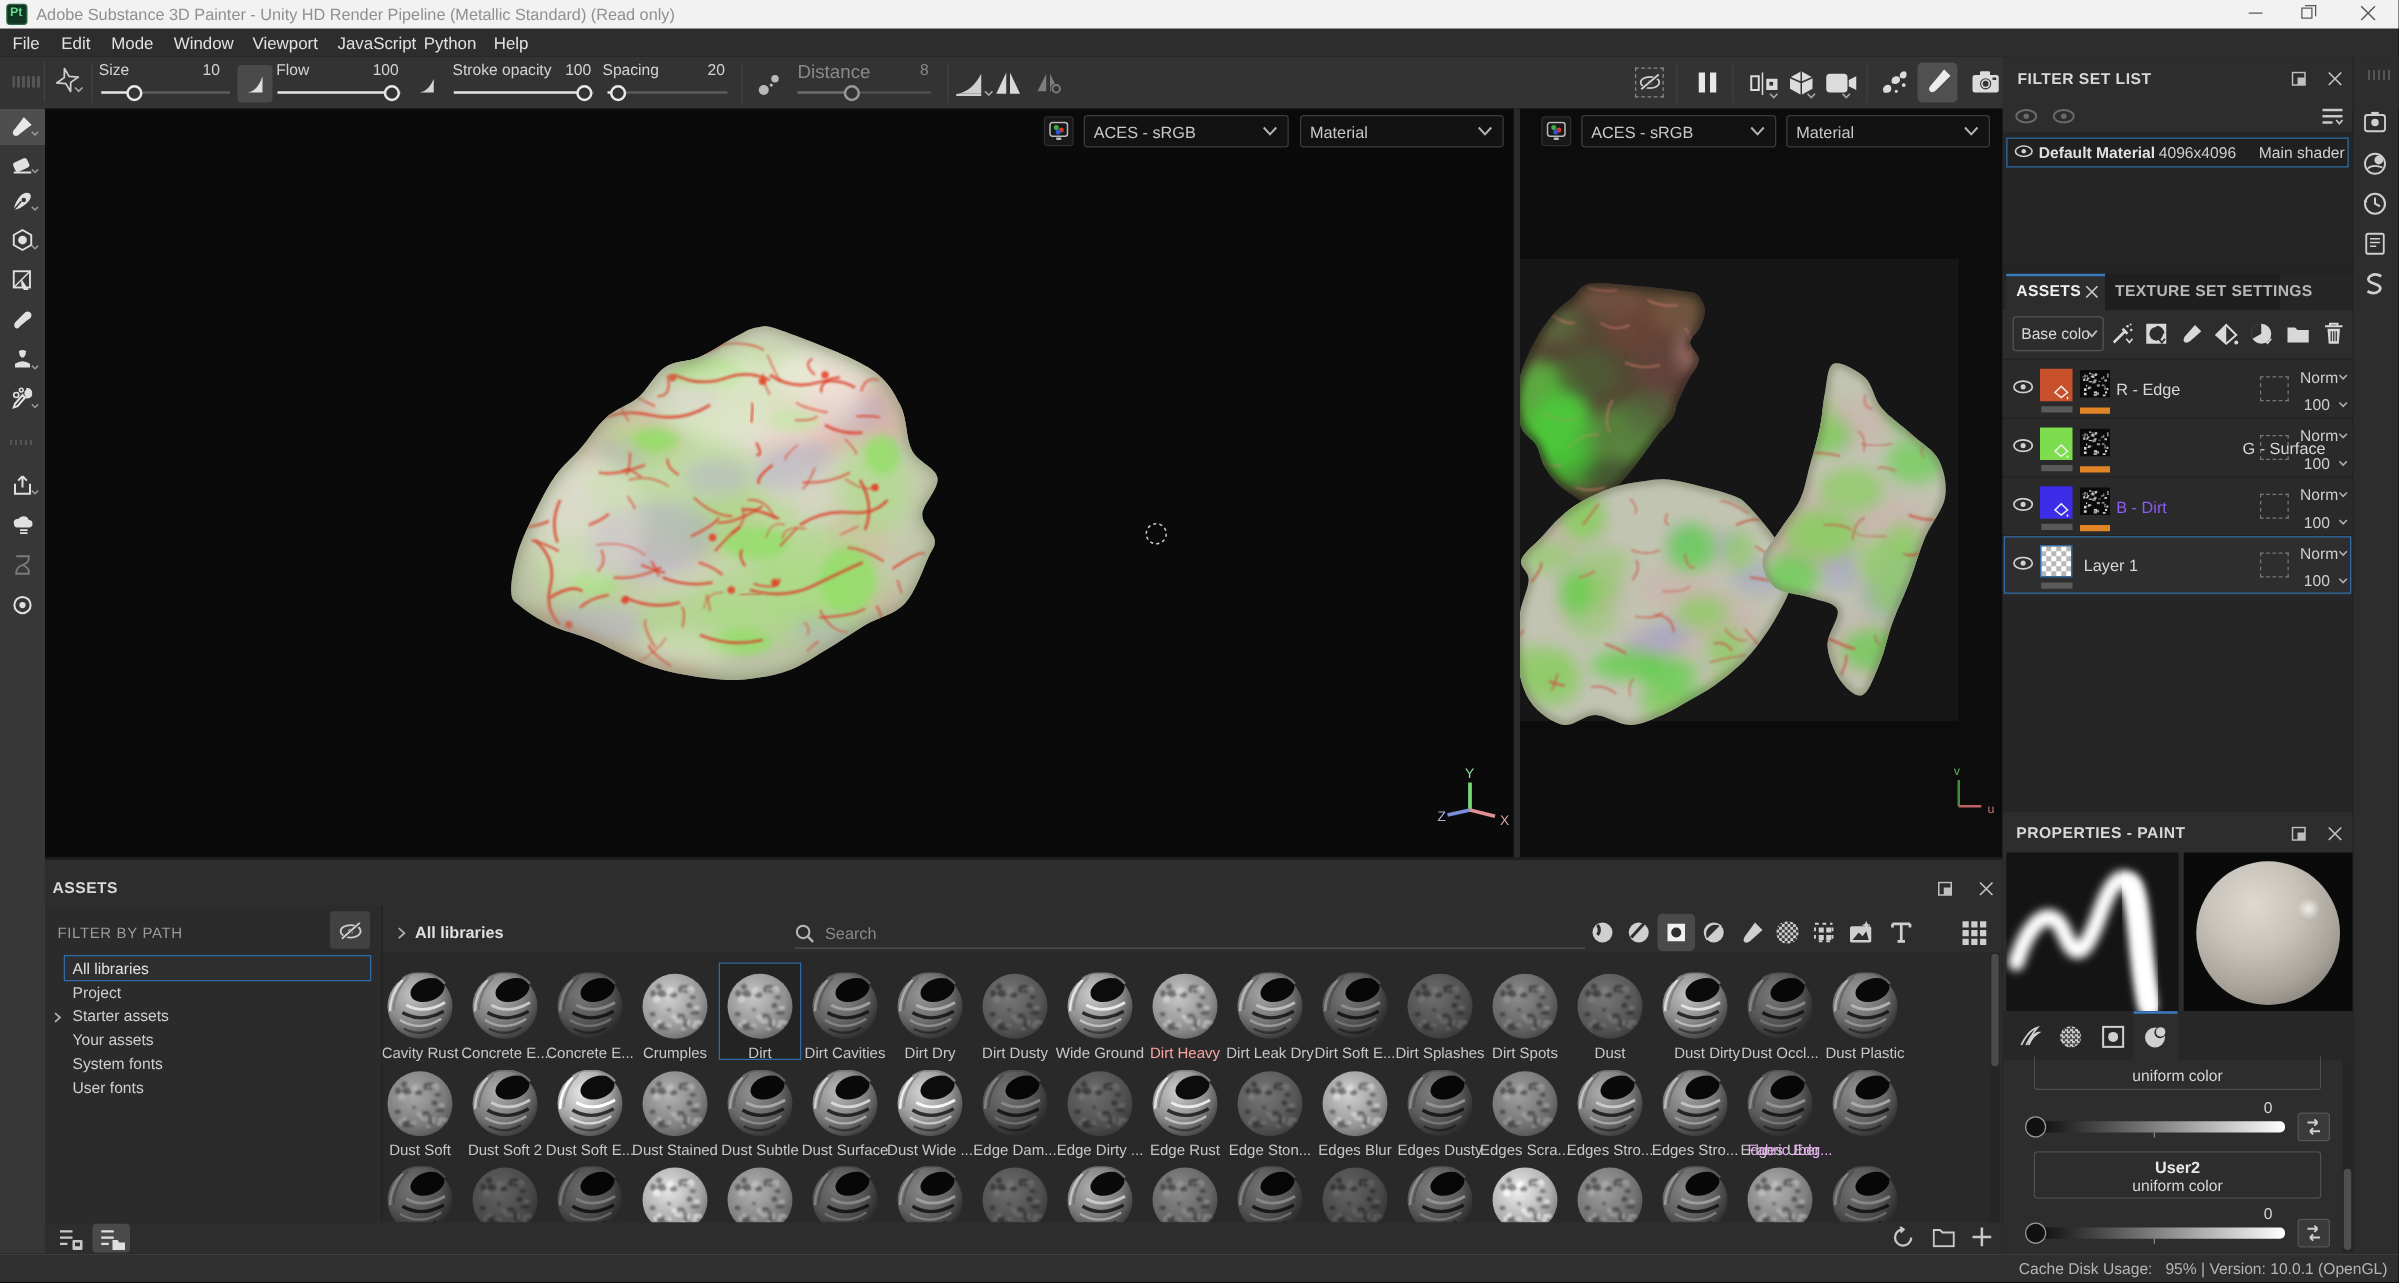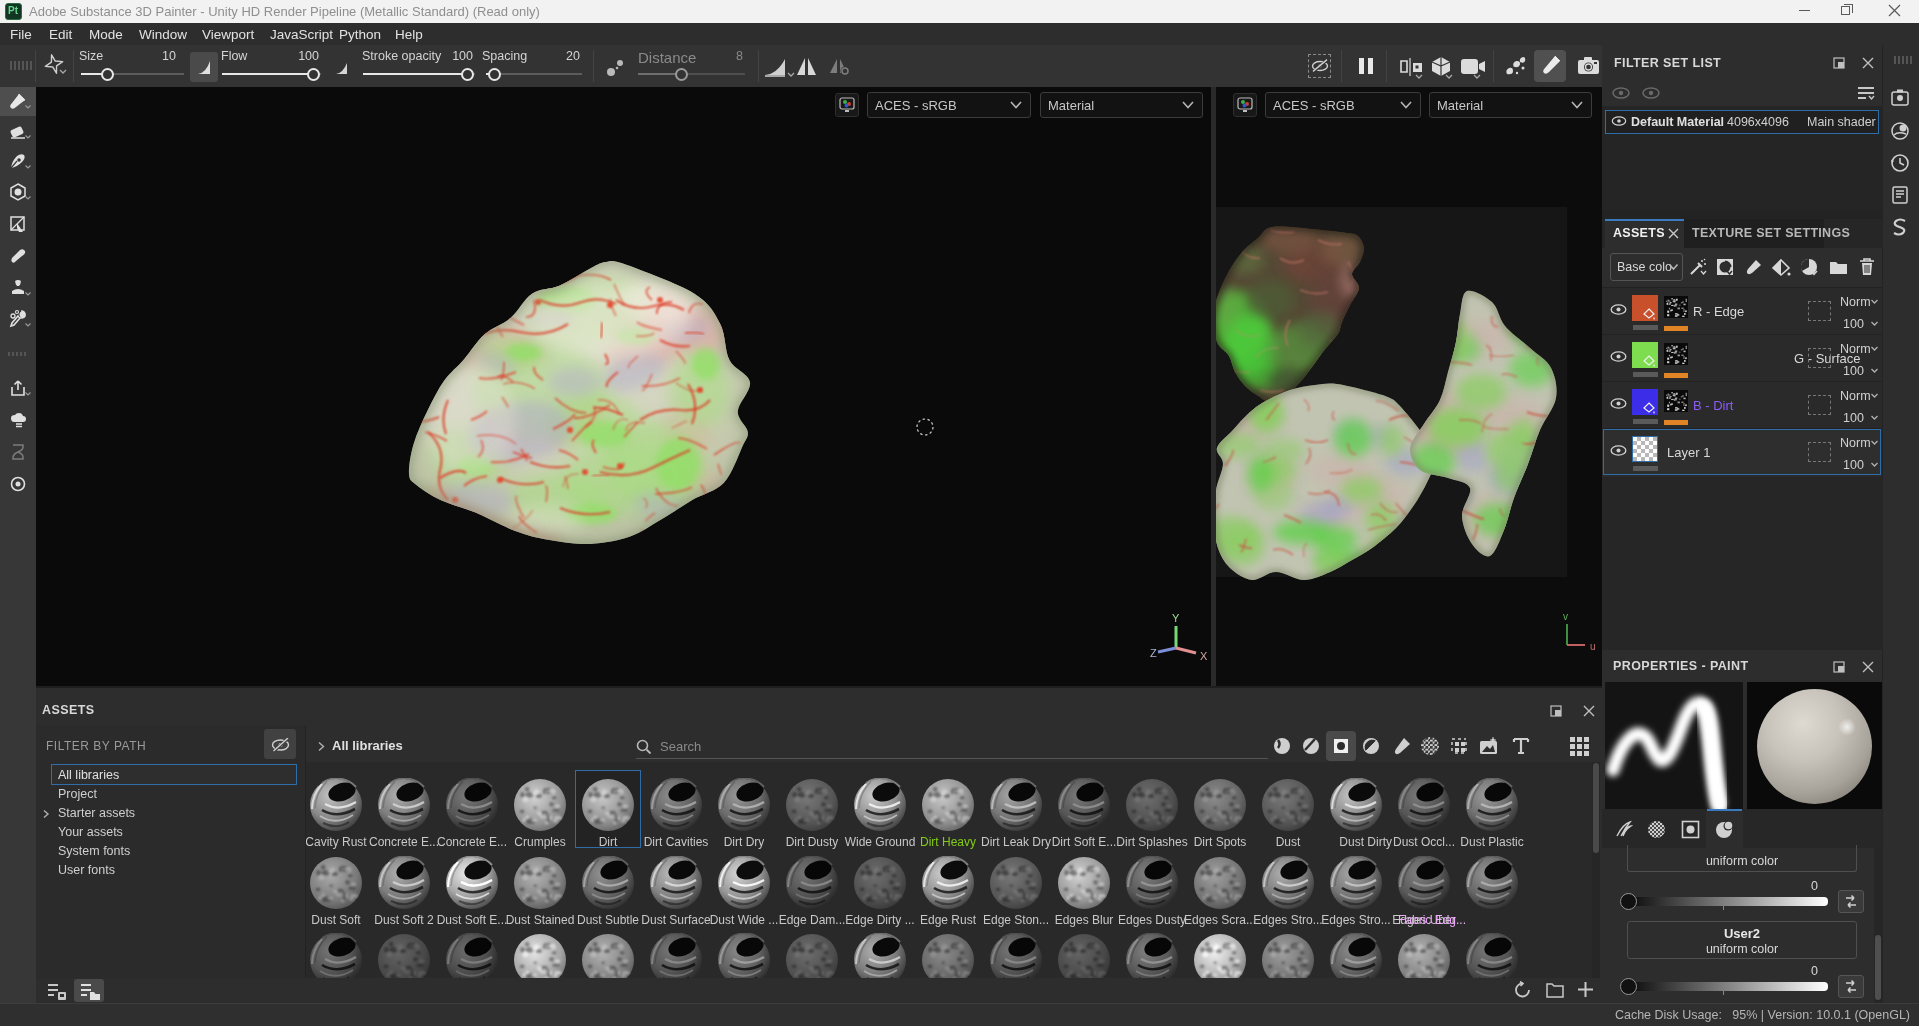--- a/index.html
+++ b/index.html
@@ -1117,21 +1117,21 @@
       <use href="#bN"></use>
     </svg>
     <div class="tx" style="left:506px;top:73px;width:72px;margin-left:-36px;overflow:hidden;text-align:center;font-size:12px;color:#c8c8c8;">Dirt Dusty</div>
     <svg class="abs" style="left:547px;top:16px;filter:brightness(1.05);" width="54" height="54" viewBox="0 0 54 54">
       <use href="#bR"></use>
     </svg>
     <div class="tx" style="left:574px;top:73px;width:72px;margin-left:-36px;overflow:hidden;text-align:center;font-size:12px;color:#c8c8c8;">Wide Ground</div>
     <svg class="abs" style="left:615px;top:16px;filter:brightness(1.00);" width="54" height="54" viewBox="0 0 54 54">
       <use href="#bN"></use>
     </svg>
-    <div class="tx" style="left:642px;top:73px;width:72px;margin-left:-36px;overflow:hidden;text-align:center;font-size:12px;color:#84cc16;">Dirt Heavy</div>
+    <div class="tx" style="left:642px;top:73px;width:72px;margin-left:-36px;overflow:hidden;text-align:center;font-size:12px;color:#fca5a5;">Dirt Heavy</div>
     <svg class="abs" style="left:683px;top:16px;filter:brightness(0.85);" width="54" height="54" viewBox="0 0 54 54">
       <use href="#bR"></use>
     </svg>
     <div class="tx" style="left:710px;top:73px;width:72px;margin-left:-36px;overflow:hidden;text-align:center;font-size:12px;color:#c8c8c8;">Dirt Leak Dry</div>
     <svg class="abs" style="left:751px;top:16px;filter:brightness(0.62);" width="54" height="54" viewBox="0 0 54 54">
       <use href="#bR"></use>
     </svg>
     <div class="tx" style="left:778px;top:73px;width:72px;margin-left:-36px;overflow:hidden;text-align:center;font-size:12px;color:#c8c8c8;">Dirt Soft E...</div>
     <svg class="abs" style="left:819px;top:16px;filter:brightness(0.55);" width="54" height="54" viewBox="0 0 54 54">
       <use href="#bN"></use>

